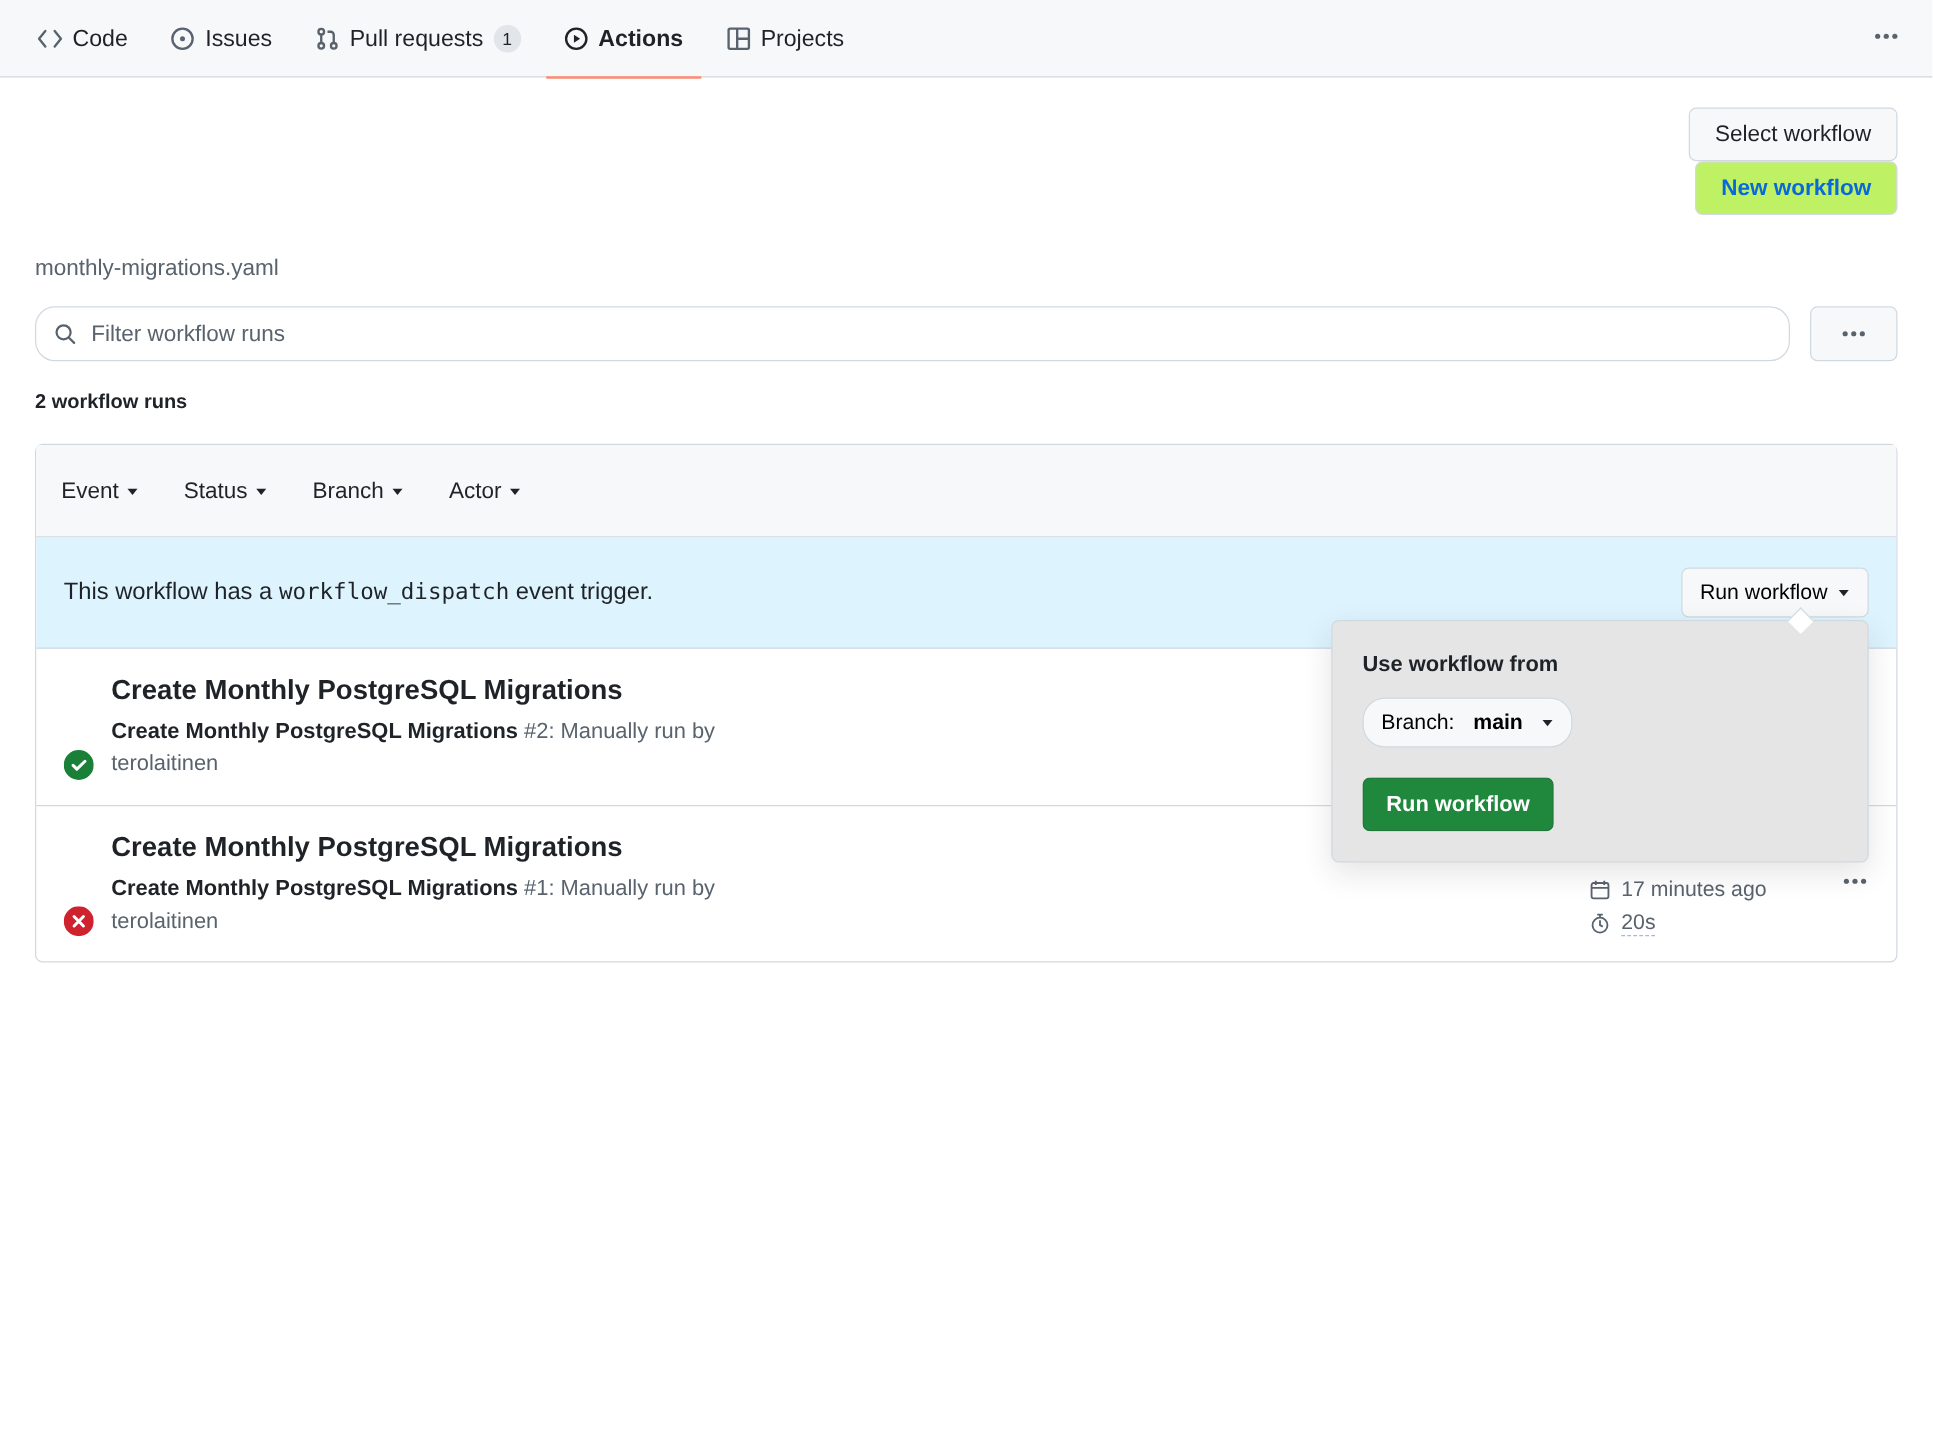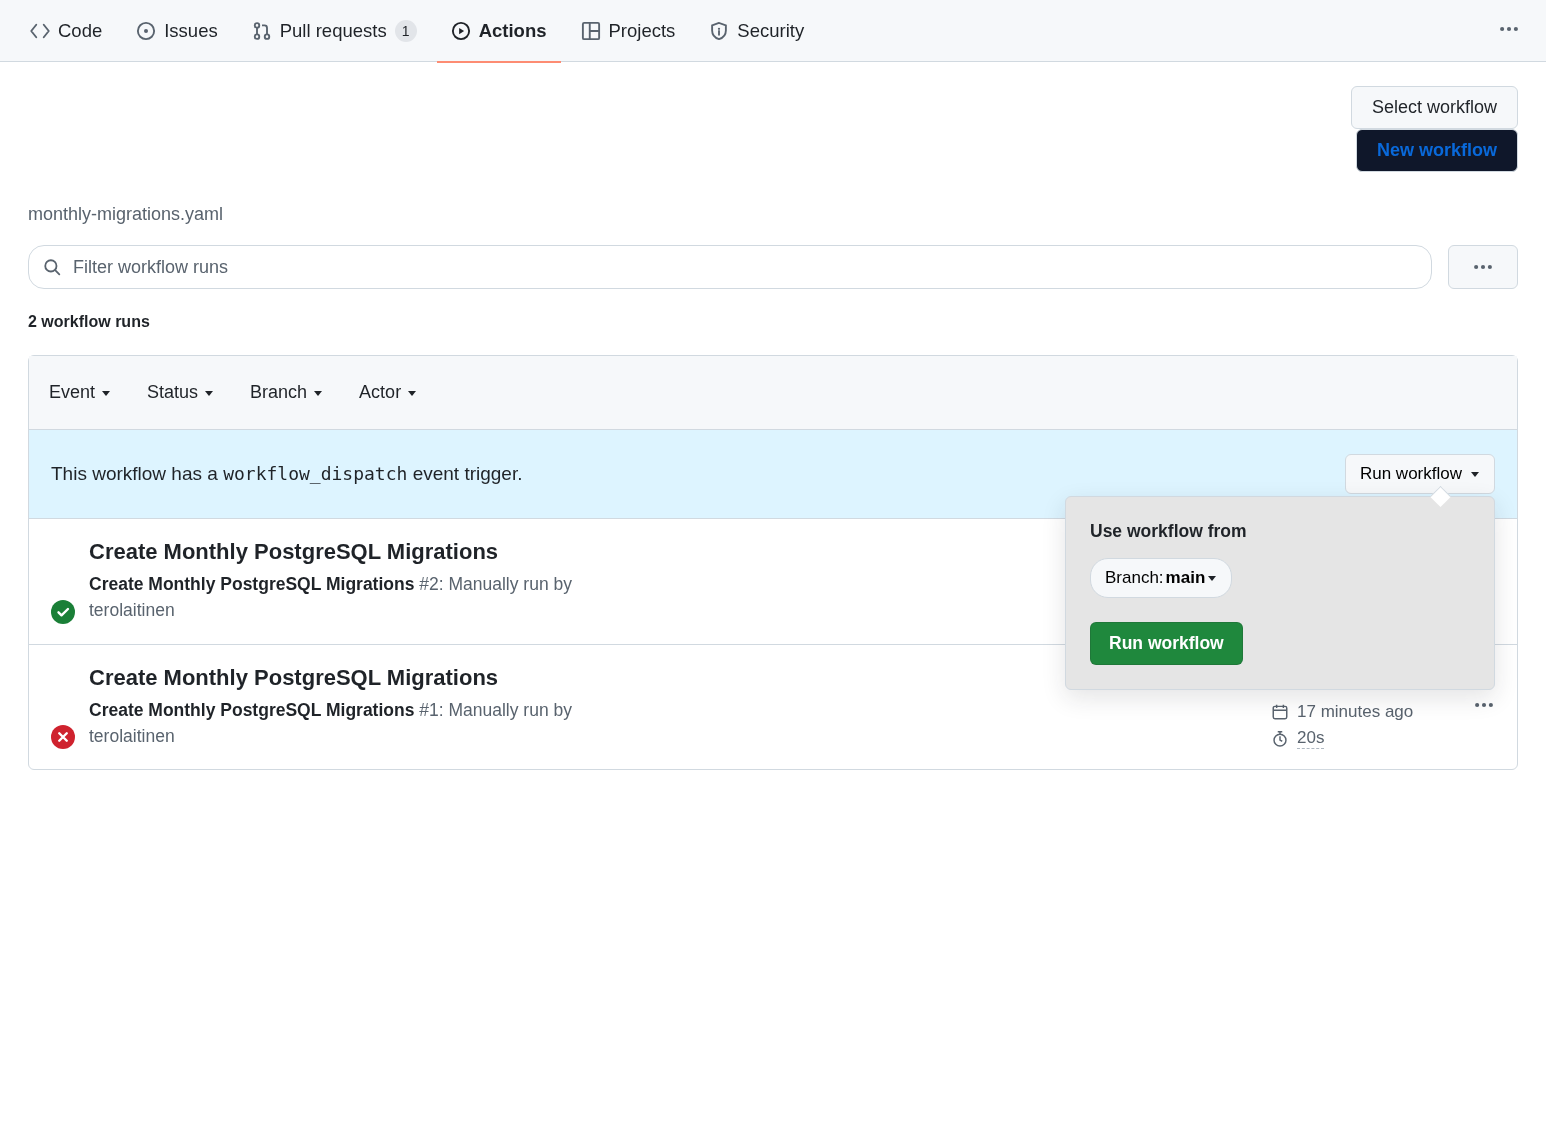--- a/index.html
+++ b/index.html
@@ -83,21 +83,21 @@
     font-size: 18px;
     font-weight: 500;
     border: 1px solid #d1d9e0;
     border-radius: 6px;
     background: #f6f8fa;
     cursor: pointer;
     color: #1f2328;
   }
   .btn-primary-blue {
     color: #0969da;
-    background: #0f172a;
+    background: #bef264;
     font-weight: 600;
   }
   .workflow-file {
     font-size: 18px;
     color: #59636e;
     margin-bottom: 20px;
   }
   .filter-row {
     display: flex;
     gap: 16px;
@@ -268,21 +268,21 @@
     margin-bottom: 16px;
   }
   .branch-btn {
     background: #f6f8fa;
     border: 1px solid #d1d9e0;
     border-radius: 18px;
     padding: 9px 14px;
     font-size: 17px;
     display: inline-flex;
     align-items: center;
-    gap: 2px;
+    gap: 15px;
     cursor: pointer;
   }
   .branch-btn .val { font-weight: 600; }
   .run-submit {
     margin-top: 24px;
     background: #1f883d;
     color: #fff;
     font-weight: 600;
     font-size: 17.5px;
     border: 1px solid rgba(31,36,40,0.15);
@@ -335,30 +335,20 @@
     <span>Actions</span>
   </div>
   <div class="tab">
     <span class="icon">
       <svg width="20" height="20" viewBox="0 0 16 16" fill="none" stroke="#59636e" stroke-width="1.5">
           <rect x="1.5" y="1.5" width="13" height="13" rx="1"></rect>
           <path d="M7 1.5v13M7 8h7.5"></path>
         </svg>
     </span>
     <span>Projects</span>
-  </div>
-  <div class="tab">
-    <span class="icon">
-      <svg width="20" height="20" viewBox="0 0 16 16" fill="none" stroke="#59636e" stroke-width="1.5">
-          <path d="M8 1.5 2.5 3.5v4c0 4 2.5 6 5.5 7 3-1 5.5-3 5.5-7v-4L8 1.5Z"></path>
-          <circle cx="8" cy="6.2" r="0.9" fill="#59636e" stroke="none"></circle>
-          <path d="M8 8v3" stroke-linecap="round"></path>
-        </svg>
-    </span>
-    <span>Security</span>
   </div>
   <div class="repo-tabs-right">
     <span class="icon">
       <svg width="22" height="22" viewBox="0 0 16 16" fill="#59636e">
           <circle cx="3" cy="8" r="1.5"></circle>
           <circle cx="8" cy="8" r="1.5"></circle>
           <circle cx="13" cy="8" r="1.5"></circle>
         </svg>
     </span>
   </div>

